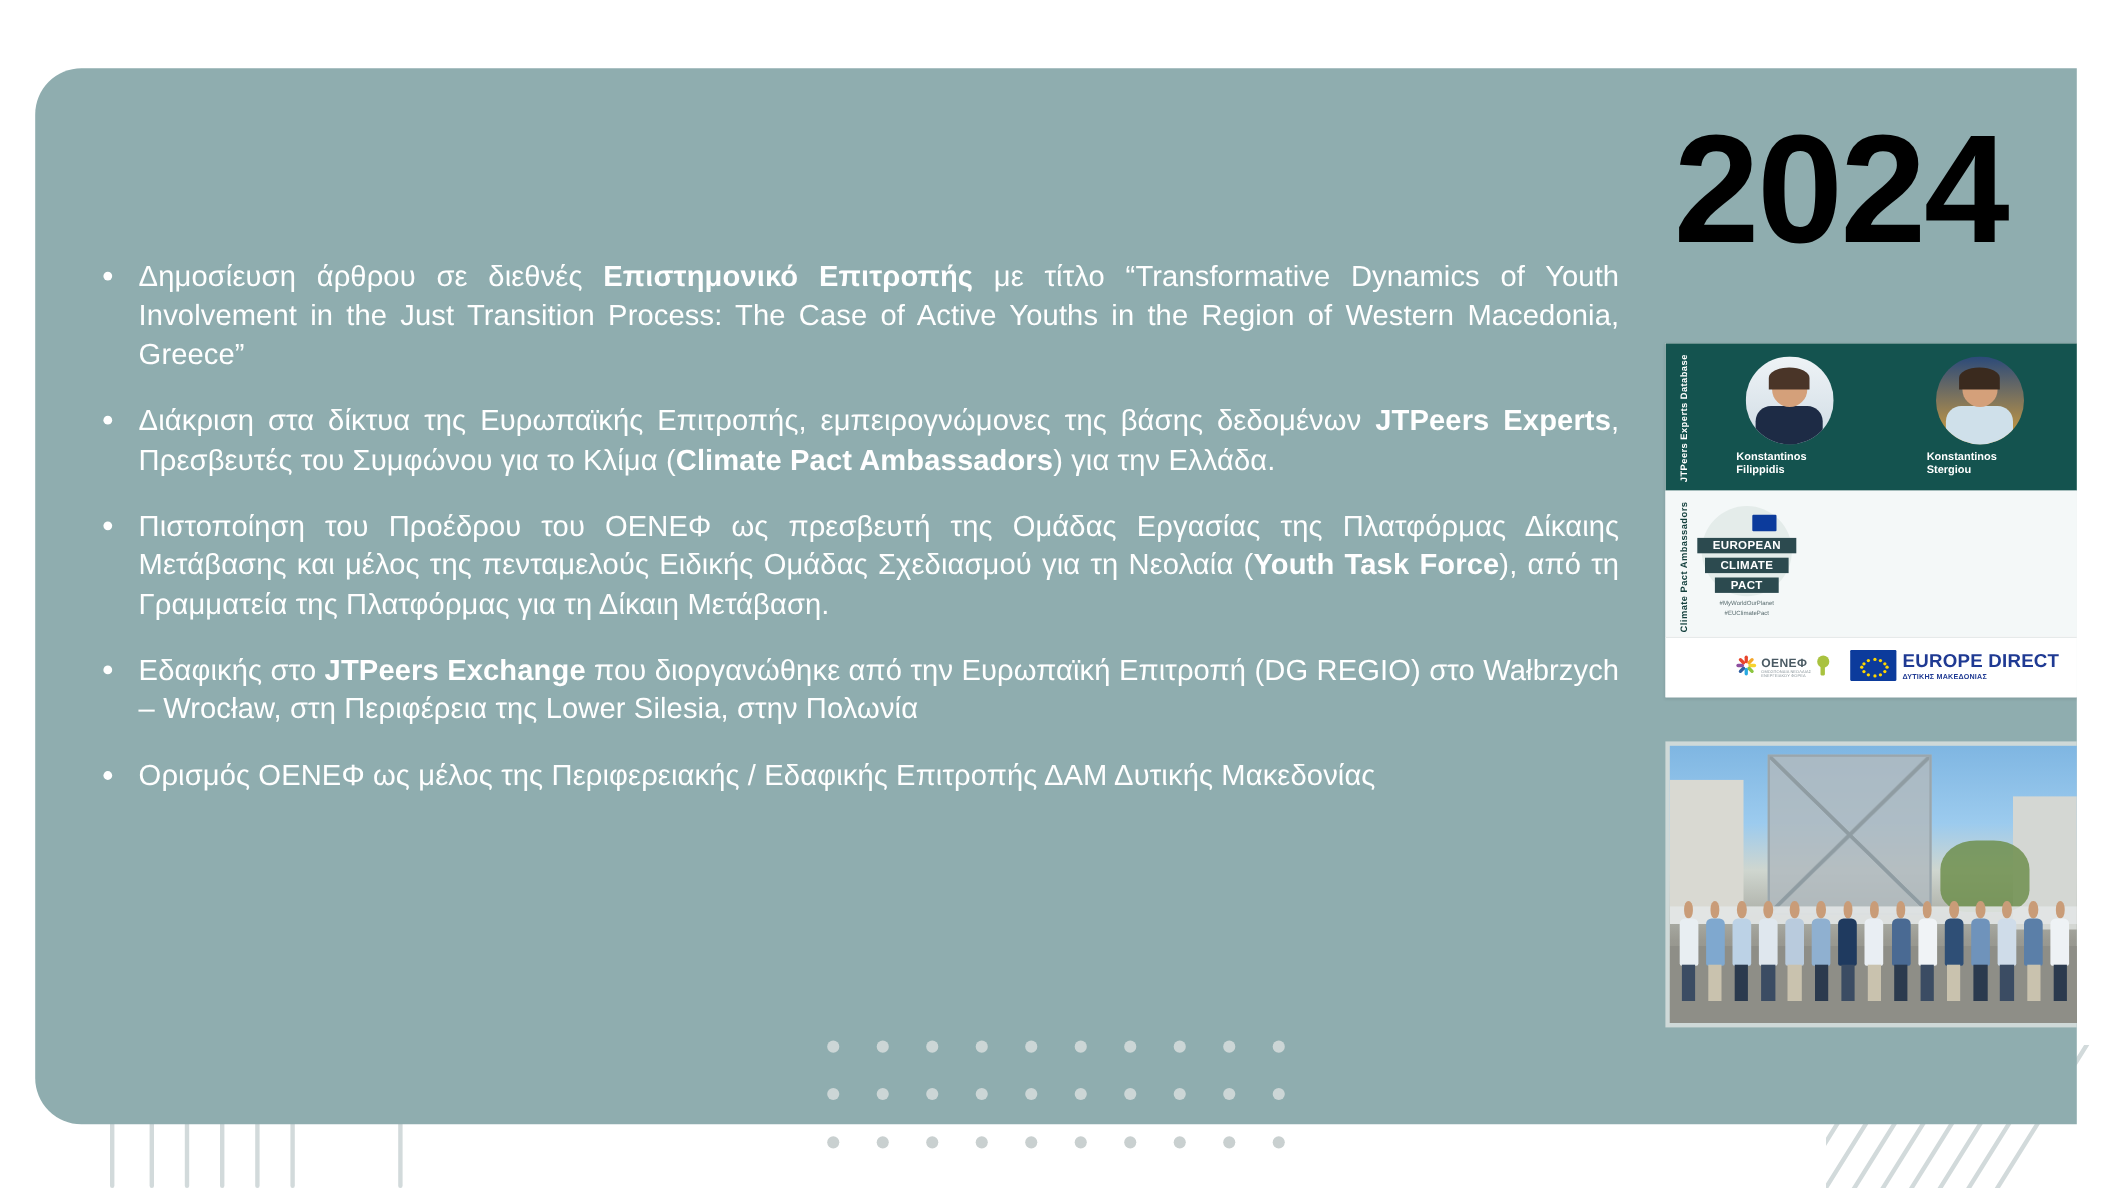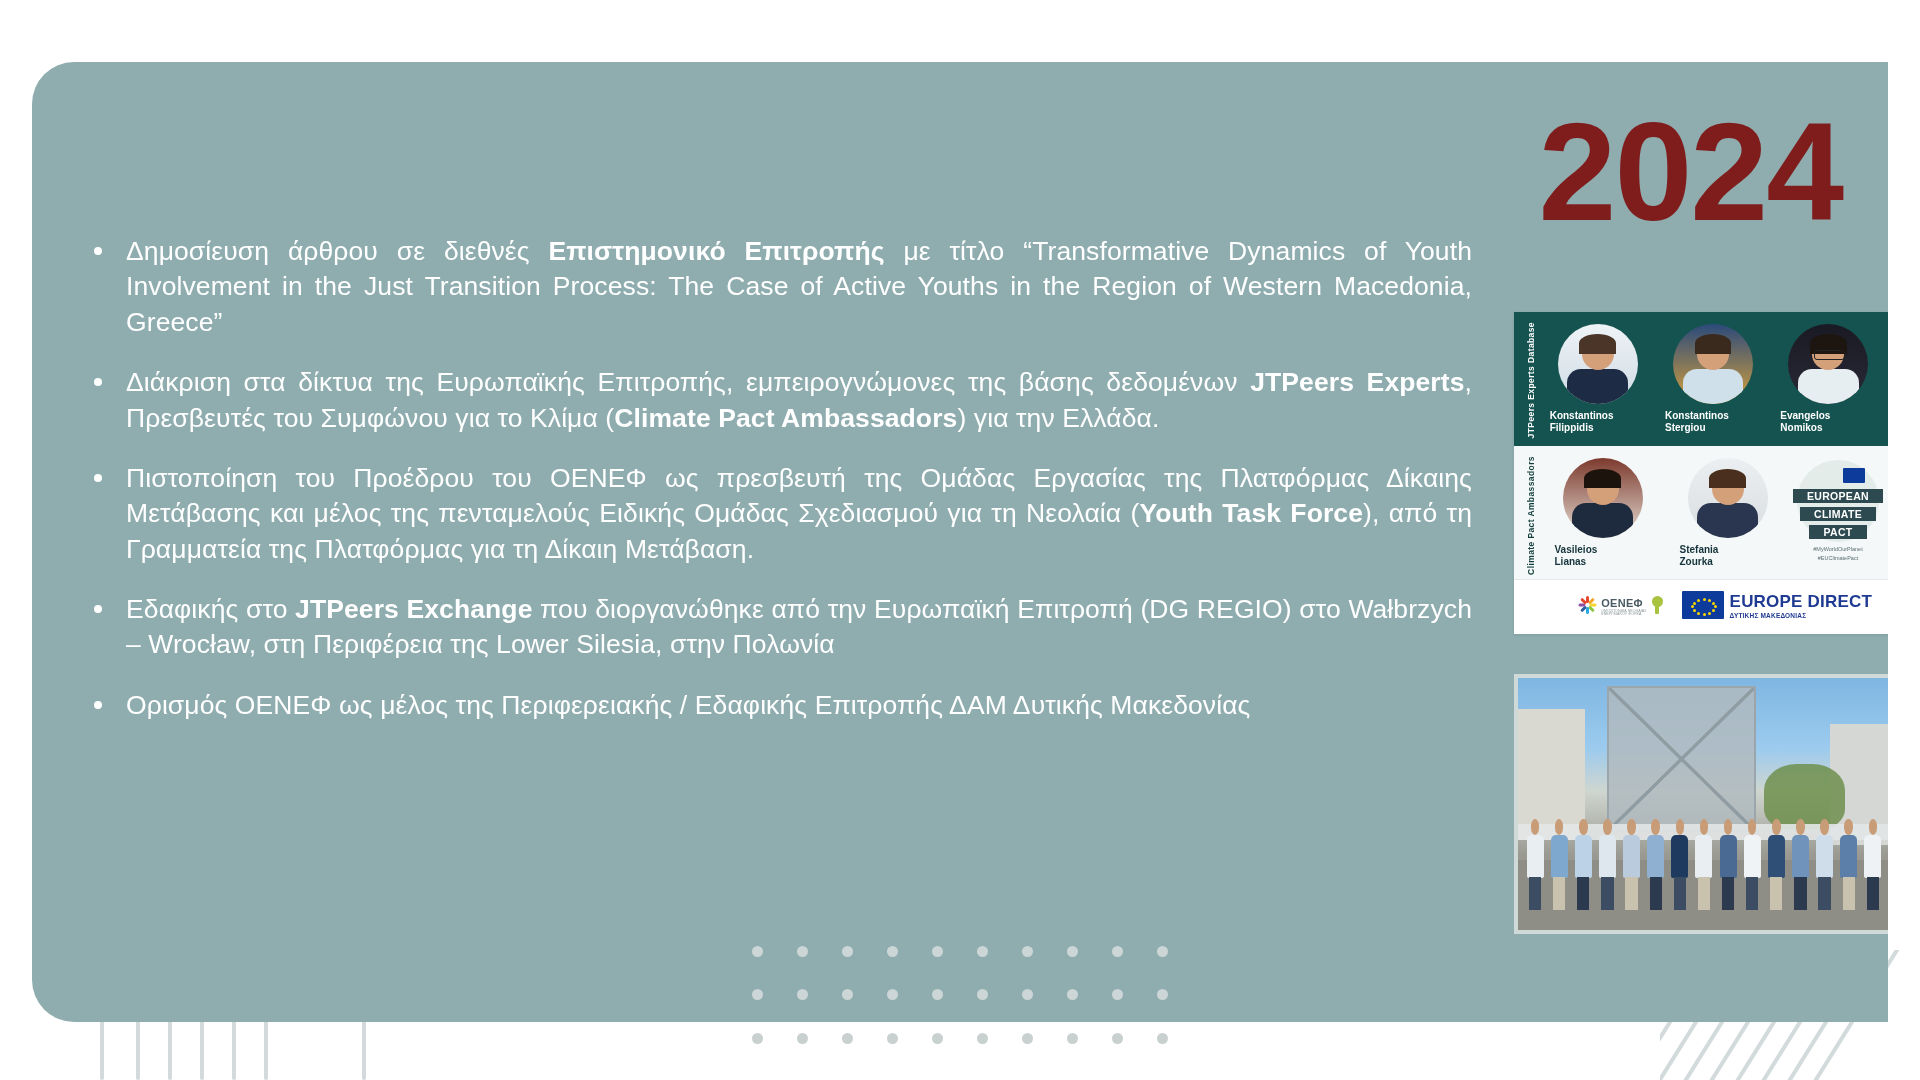--- a/index.html
+++ b/index.html
@@ -86,26 +86,26 @@
     height: 960px;
     background: #8fadaf;
     border-radius: 42px 0 0 42px;
     z-index: 4;
     overflow: hidden;
   }
 
   
   #year {
     position: absolute;
-    right: 46px;
+    right: 63px;
     top: 40px;
     font-size: 140px;
     line-height: 1;
     font-weight: 700;
-    color: #7f1d1d;
+    color: #000000;
     letter-spacing: -2px;
     font-family: "Liberation Sans", sans-serif;
   }
 
   
   #bullets {
     position: absolute;
     left: 48px;
     top: 172px;
     width: 1392px;
@@ -427,58 +427,25 @@
               <div class="person" data-interactable="false">
                 <div class="avatar" data-interactable="false">
                   <div class="av-bg" data-interactable="false" style="background: linear-gradient(rgb(43, 74, 122), rgb(217, 162, 59));"></div>
                   <div class="av-body" data-interactable="false" style="background: rgb(207, 224, 234);"></div>
                   <div class="av-head" data-interactable="false"></div>
                   <div class="av-hair" data-interactable="false" style="background: rgb(58, 42, 30);"></div>
                 </div>
                 <div class="pname" data-interactable="false">Konstantinos
 Stergiou</div>
               </div>
-              <div class="person" data-interactable="false">
-                <div class="avatar" data-interactable="false">
-                  <div class="av-bg" data-interactable="false" style="background: linear-gradient(rgb(26, 26, 36), rgb(42, 42, 56));"></div>
-                  <div class="av-body" data-interactable="false" style="background: rgb(231, 238, 242);"></div>
-                  <div class="av-head" data-interactable="false"></div>
-                  <div class="av-hair" data-interactable="false" style="background: rgb(29, 21, 16);"></div>
-                  <div class="av-glasses" data-interactable="false"></div>
-                </div>
-                <div class="pname" data-interactable="false">Evangelos
-Nomikos</div>
-              </div>
             </div>
         </div>
 
         <div class="experts-bottom" data-interactable="false">
           <div class="vlabel dark" data-interactable="false">Climate Pact Ambassadors</div>
-          <div class="people" id="amb-people" data-interactable="false">
-              <div class="person" data-interactable="false">
-                <div class="avatar" data-interactable="false">
-                  <div class="av-bg" data-interactable="false" style="background: linear-gradient(rgb(125, 58, 46), rgb(230, 222, 212));"></div>
-                  <div class="av-body" data-interactable="false" style="background: rgb(30, 42, 61);"></div>
-                  <div class="av-head" data-interactable="false"></div>
-                  <div class="av-hair" data-interactable="false" style="background: rgb(29, 19, 13);"></div>
-                </div>
-                <div class="pname dark" data-interactable="false">Vasileios
-Lianas</div>
-              </div>
-              <div class="person" data-interactable="false">
-                <div class="avatar" data-interactable="false">
-                  <div class="av-bg" data-interactable="false" style="background: linear-gradient(rgb(236, 239, 241), rgb(216, 221, 224));"></div>
-                  <div class="av-body" data-interactable="false" style="background: rgb(42, 53, 80);"></div>
-                  <div class="av-head" data-interactable="false"></div>
-                  <div class="av-hair" data-interactable="false" style="background: rgb(74, 47, 30);"></div>
-                </div>
-                <div class="pname dark" data-interactable="false">Stefania
-Zourka</div>
-              </div>
-            </div>
           <div class="ecp-logo" data-interactable="false">
             <div class="ecp-circle">
               <div class="eu-flag-sm" data-interactable="false"></div>
               <div class="ecp-words">
                 <span data-interactable="false">EUROPEAN</span><br>
                 <span data-interactable="false">CLIMATE</span><br>
                 <span data-interactable="false">PACT</span>
               </div>
             </div>
             <div class="ecp-tags" data-interactable="false">#MyWorldOurPlanet

